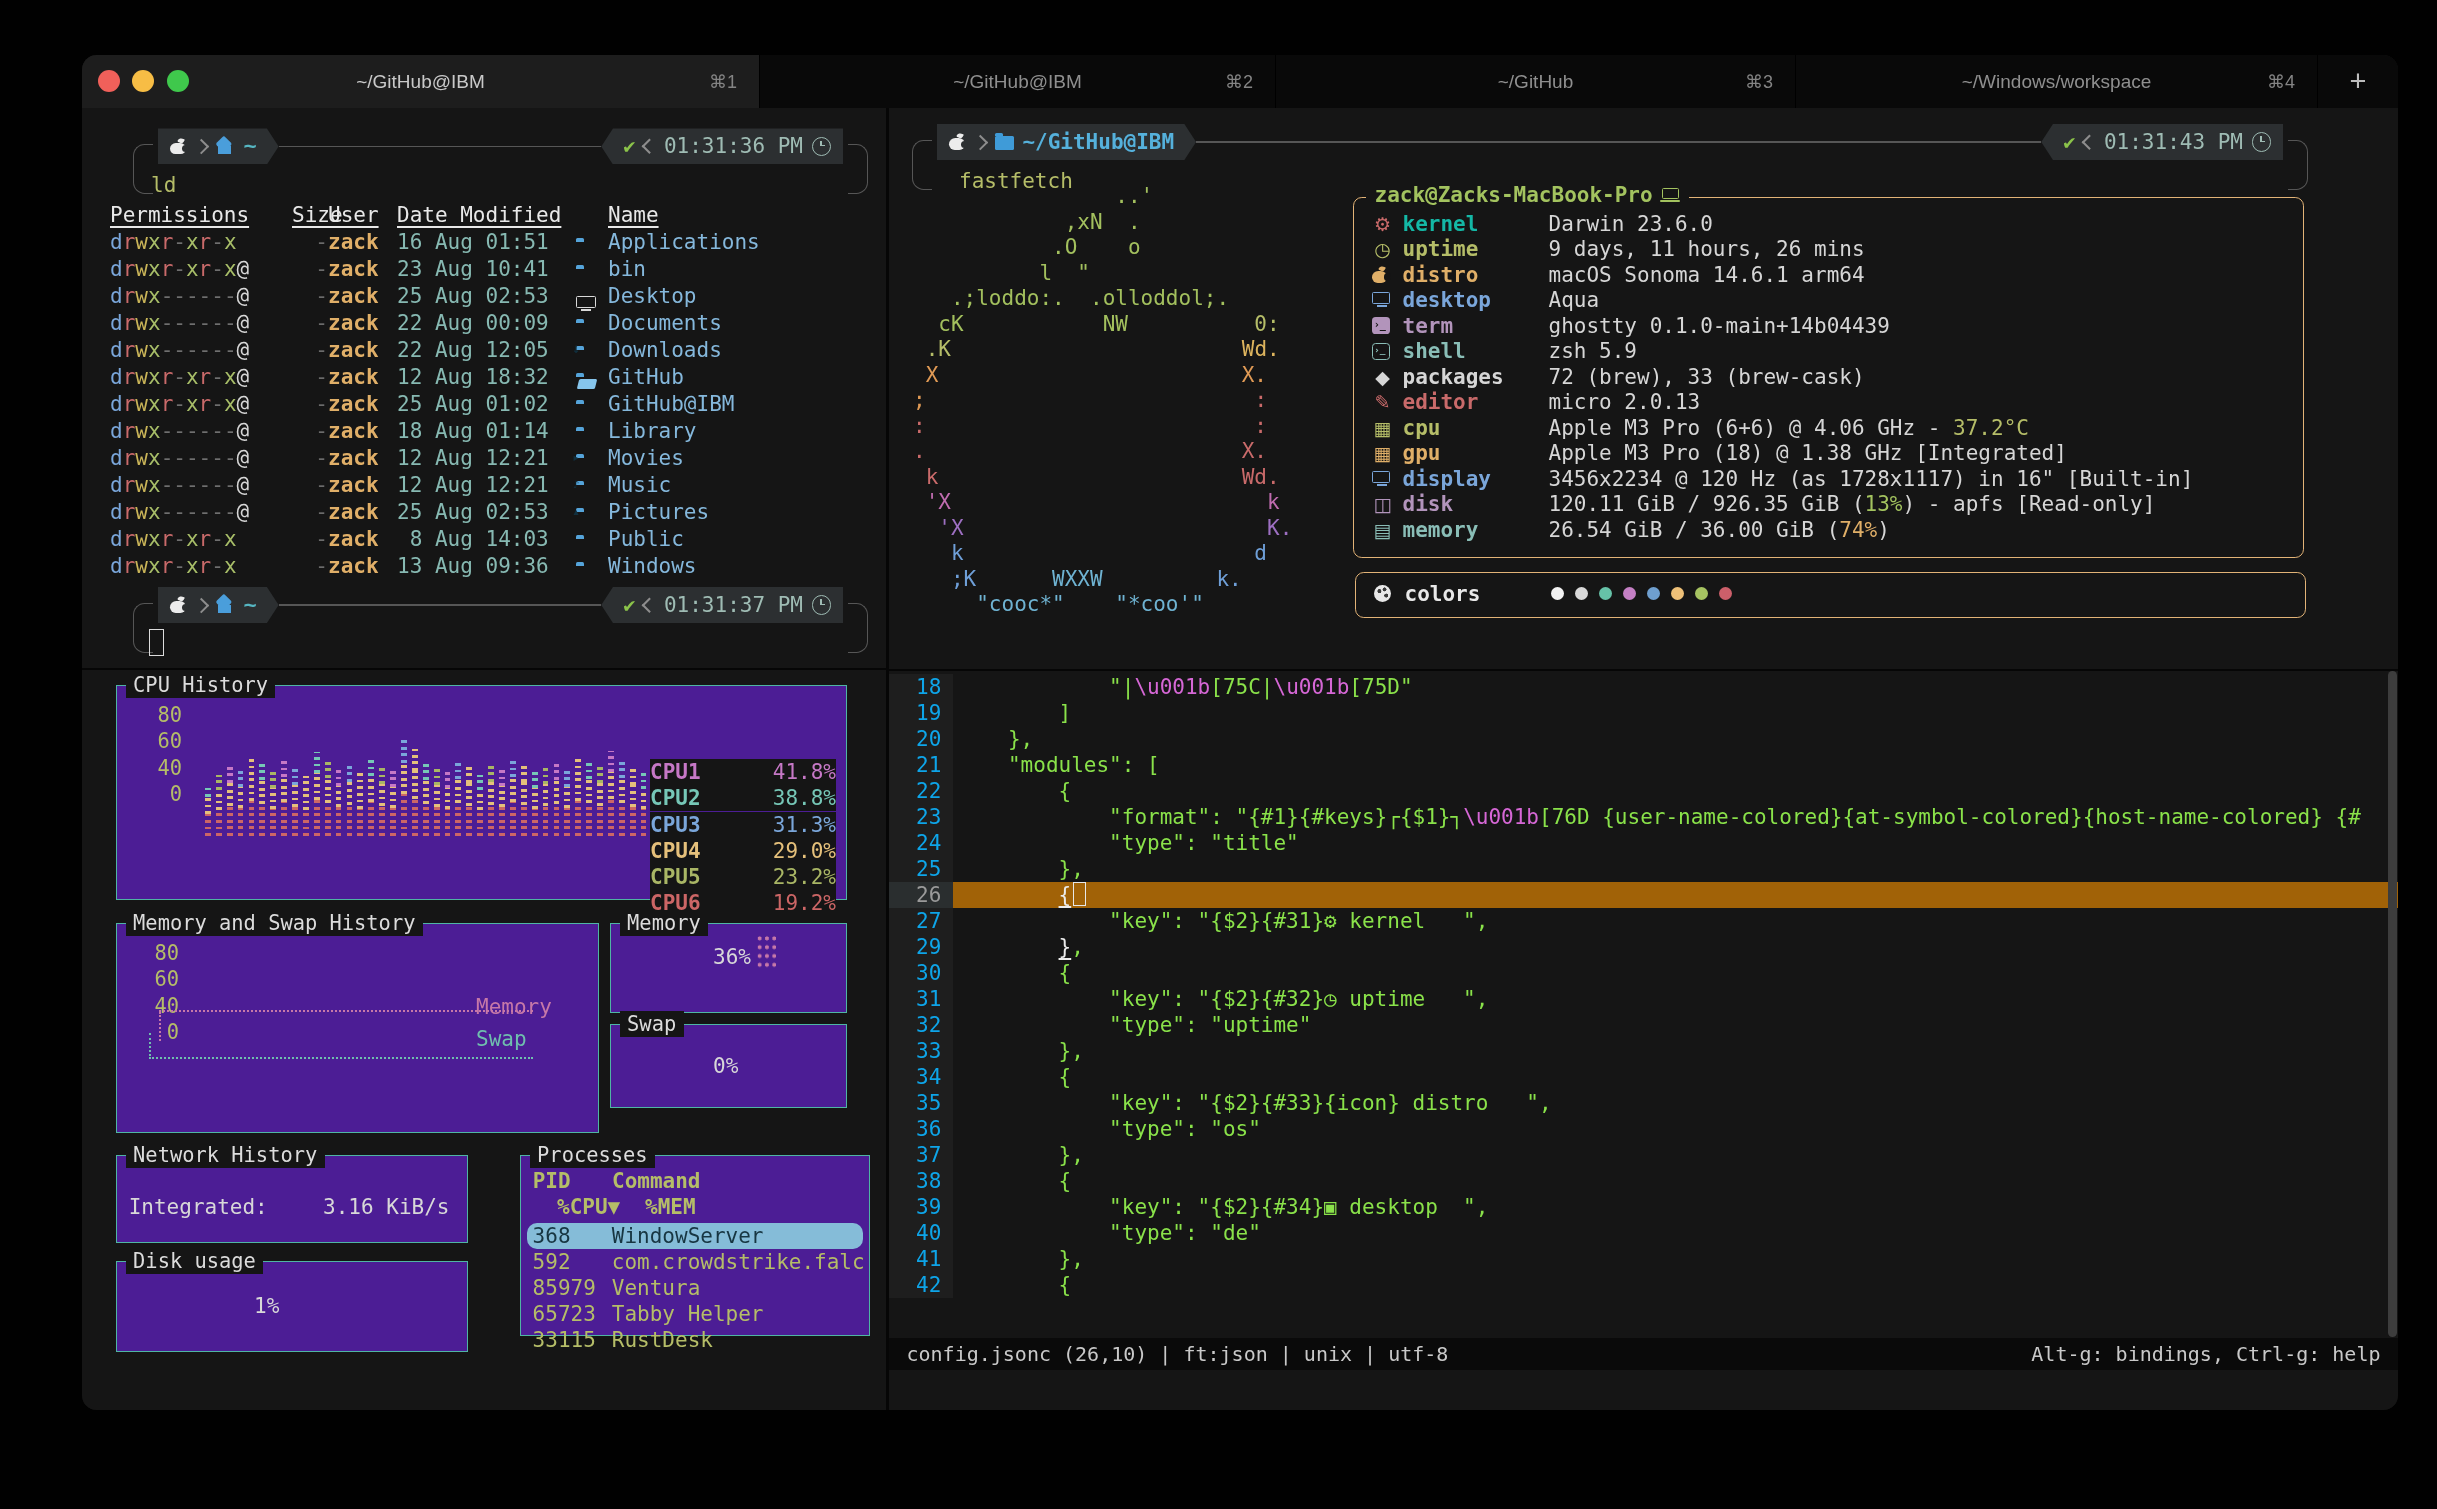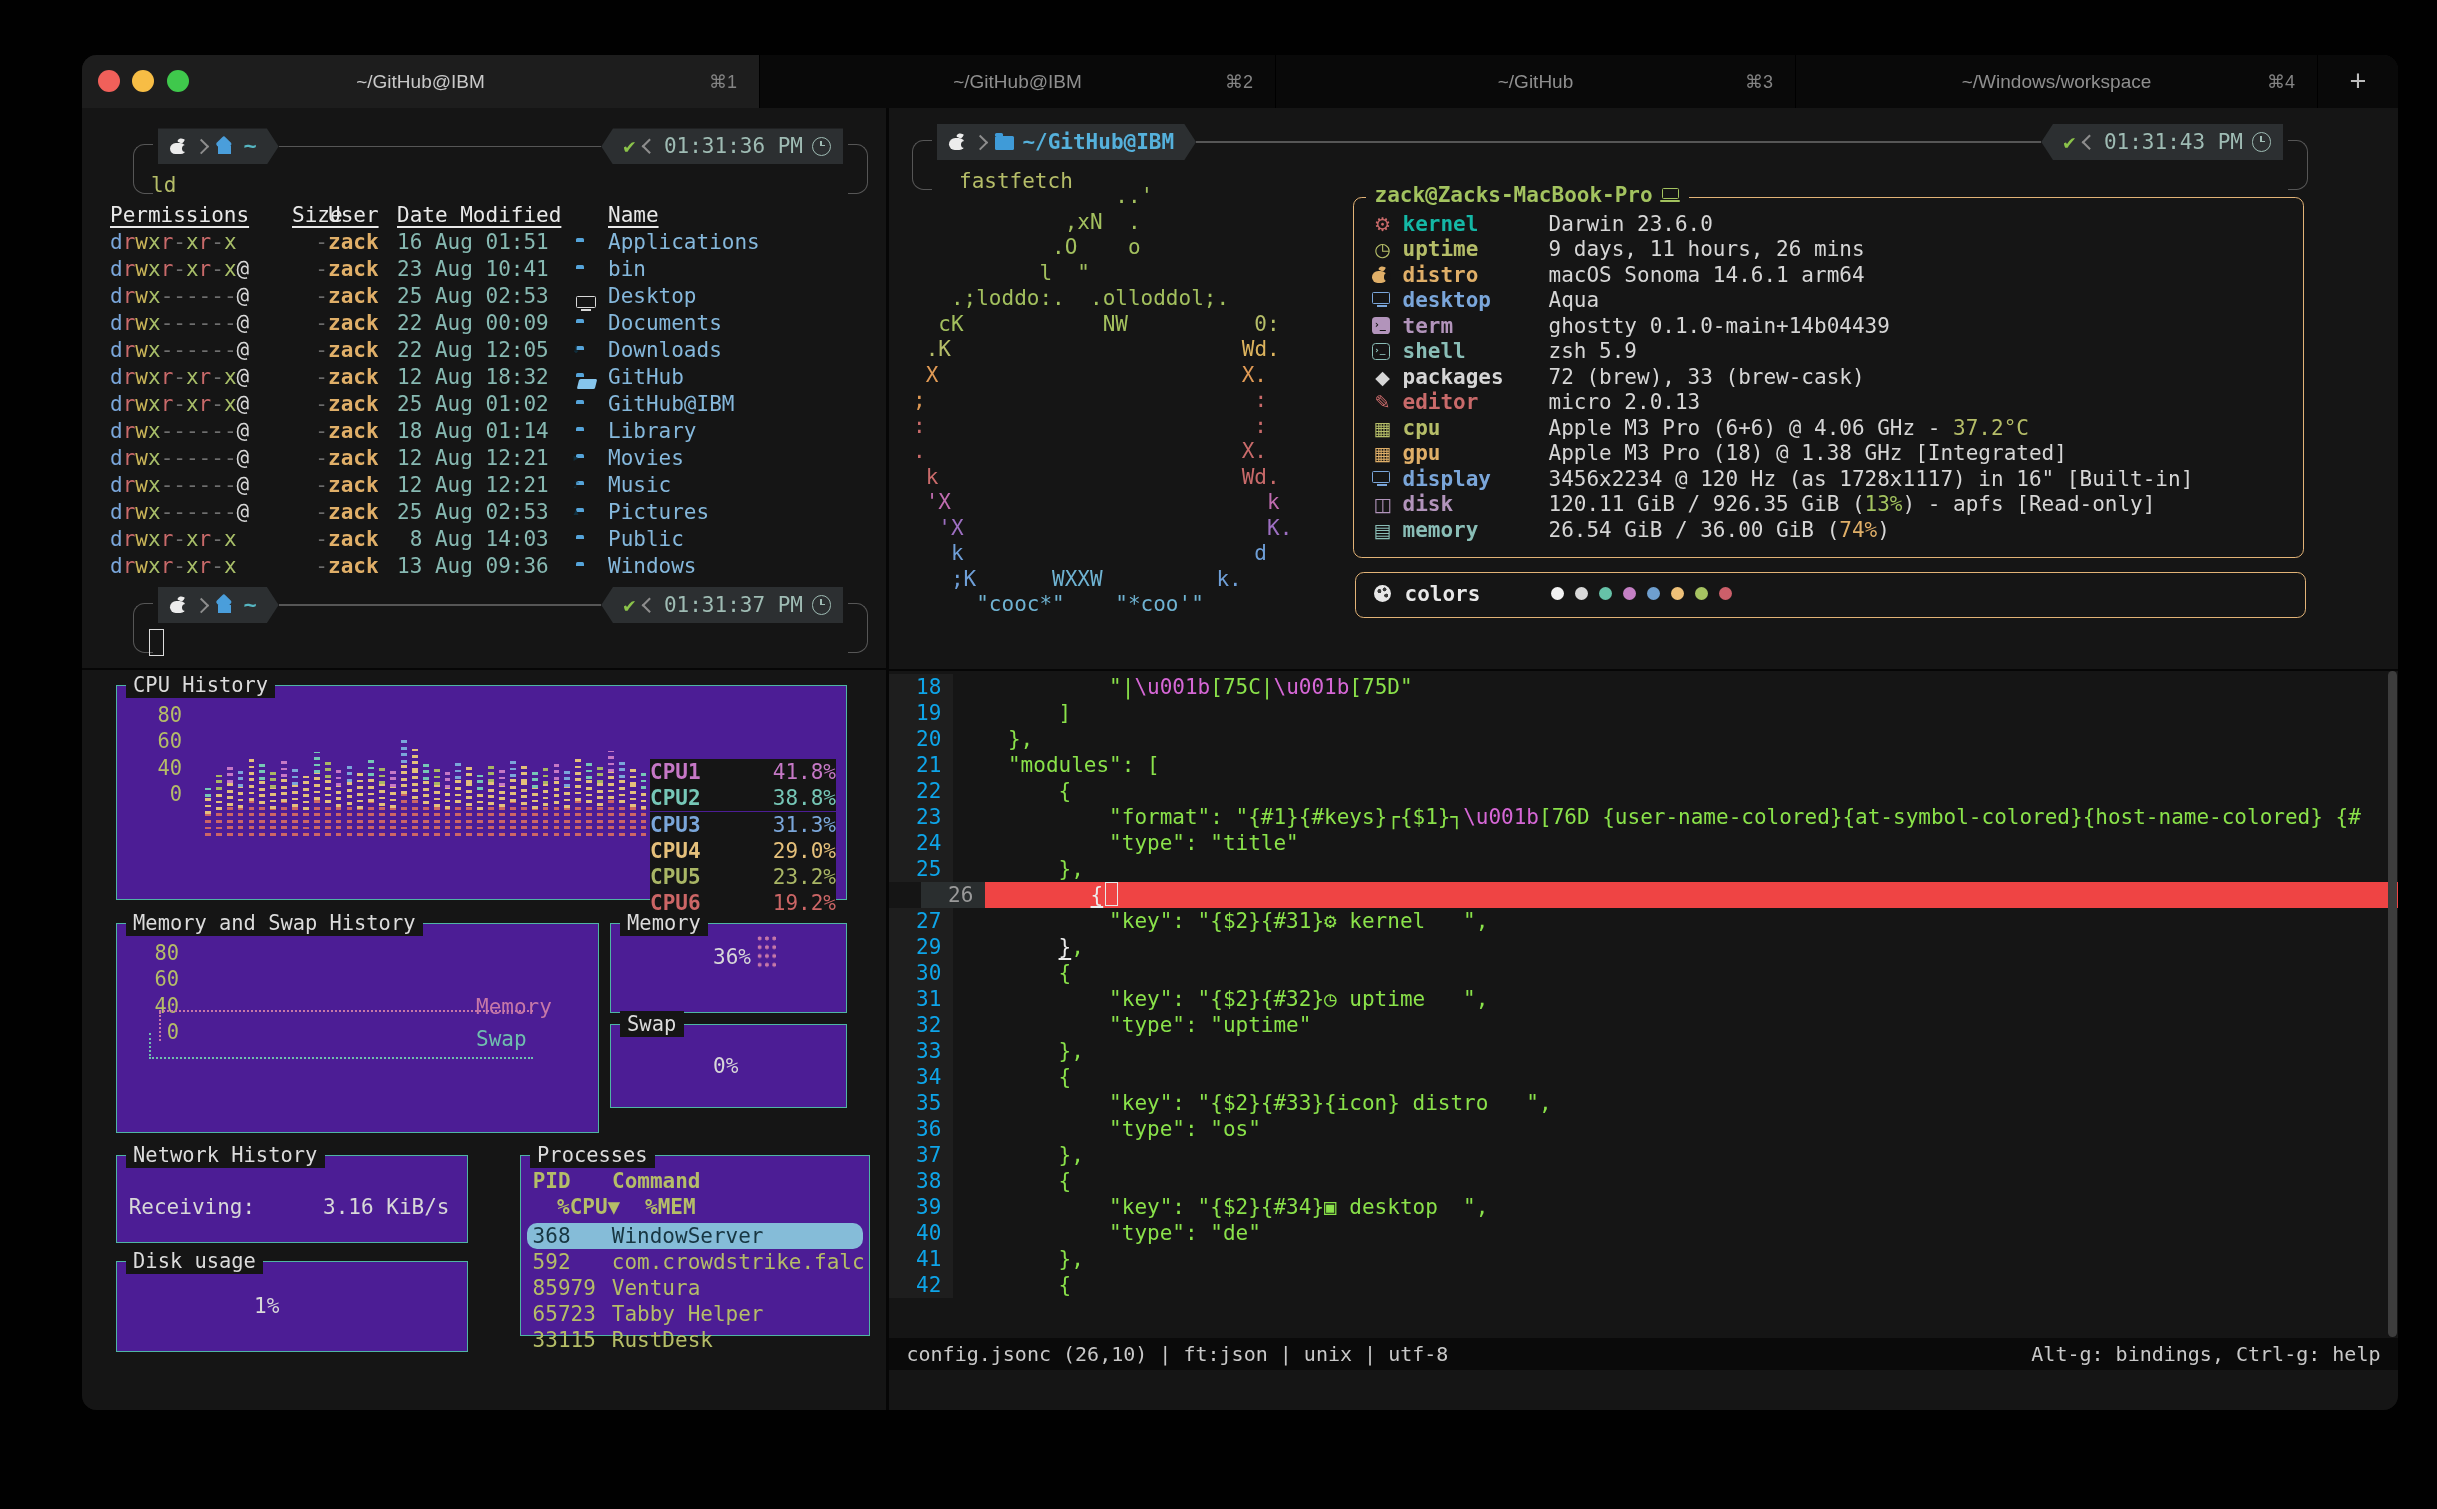--- a/index.html
+++ b/index.html
@@ -106,21 +106,21 @@
   .dotline-v{position:absolute;border-left:2.9px dotted;}
   .btext{position:absolute;font-family:"DejaVu Sans Mono",monospace;font-size:21px;color:#d8d8d8;white-space:pre;}
   .olive{color:#b5bd68;}
   .mini-dots{position:absolute;width:20.4px;height:35px;background:radial-gradient(circle,#c678a8 1.8px,transparent 2.2px);background-size:7.3px 8.8px;}
   .proc-sel{background:#85bcd8;}
   .proc-sel span{color:#173642 !important;}
   
   .ed-line{display:flex;height:26px;white-space:pre;font-family:"DejaVu Sans Mono",monospace;font-size:21px;line-height:26px;}
   .ed-num{width:64px;background:#1e1e1e;color:#0ea5e9;text-align:right;padding-right:11.7px;box-sizing:border-box;flex:none;}
   .ed-code{padding-left:4.4px;color:#8ae24a;}
-  .ed-line.hl{background:#ef4444;margin-left:32px;}
+  .ed-line.hl{background:#a16207;}
   .ed-line.hl .ed-num{background:#2a2e2f;color:#9a9a9a;}
   .seg-g{color:#8ae24a}.seg-m{color:#d667d6}
   .seg-u{color:#ececec;text-decoration:underline;text-underline-offset:4.4px;text-decoration-thickness:1.5px;}
   .seg-cur{display:inline-block;width:11px;height:22px;border:1.5px solid #e8e8e8;vertical-align:-3.6px;margin-left:1.5px;}
   #ed-status{position:absolute;left:0;width:100%;height:32px;background:#0a0a0a;display:flex;align-items:center;justify-content:space-between;padding:0 17.5px;box-sizing:border-box;font-family:"DejaVu Sans Mono",monospace;font-size:20px;color:#c9c9c9;}
   #ed-scroll{position:absolute;right:1.5px;top:0;width:8.8px;height:666px;background:#3d3d3d;border-radius:4.4px;}
 </style>
 </head>
 <body>
 
@@ -740,21 +740,21 @@
         <div class="bbox-title">Memory</div>
         <div class="btext" style="right:95px;top:20.4px;">36%</div>
         <div class="mini-dots" style="right:70px;top:10.2px;"></div>
       </div>
       <div class="bbox" style="left:528px;top:354px;width:237px;height:84px;">
         <div class="bbox-title">Swap</div>
         <div class="btext" style="left:102px;top:28px;">0%</div>
       </div>
       <div class="bbox" style="left:34px;top:485px;width:352px;height:88px;">
         <div class="bbox-title">Network History</div>
-        <div class="btext" style="left:11.7px;top:38px;">Receiving:</div>
+        <div class="btext" style="left:11.7px;top:38px;">Integrated:</div>
         <div class="btext" style="right:17.5px;top:38px;">3.16 KiB/s</div>
       </div>
       <div class="bbox" style="left:34px;top:591px;width:352px;height:91px;">
         <div class="bbox-title">Disk usage</div>
         <div class="btext" style="left:137px;top:31px;">1%</div>
       </div>
       <div class="bbox" style="left:438px;top:485px;width:350px;height:181px;">
         <div class="bbox-title">Processes</div>
         <div class="btext olive" style="left:11.7px;top:11.7px;font-weight:bold;">PID</div>
         <div class="btext olive" style="left:91px;top:11.7px;font-weight:bold;">Command</div>

